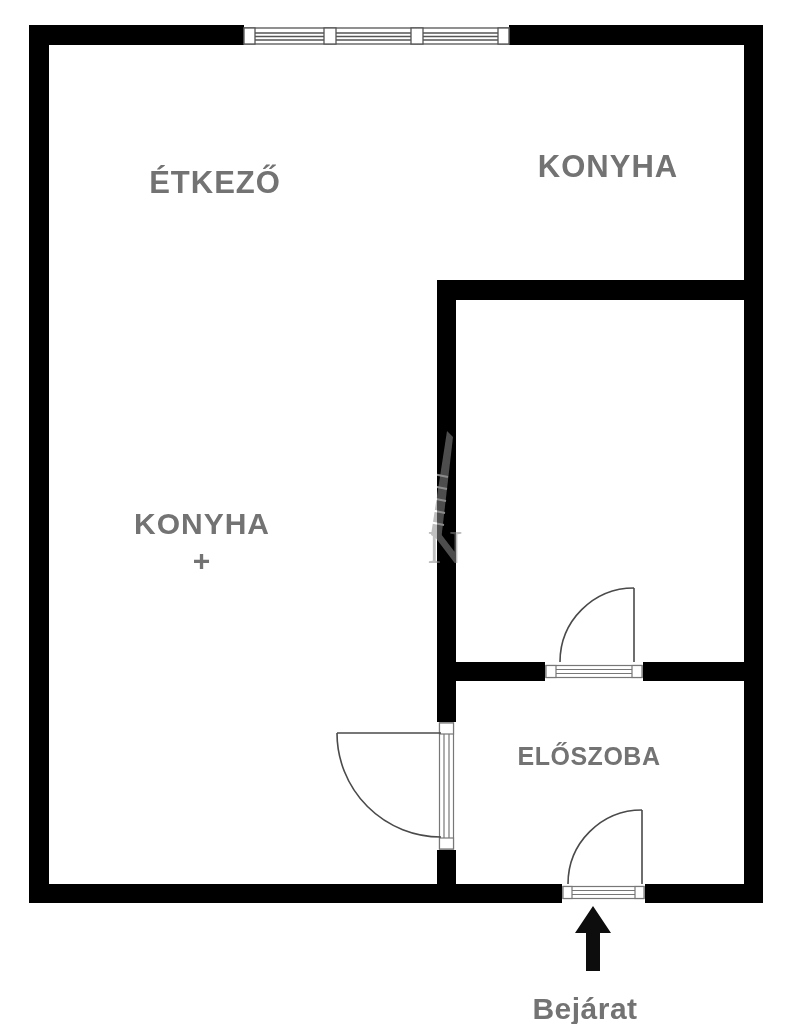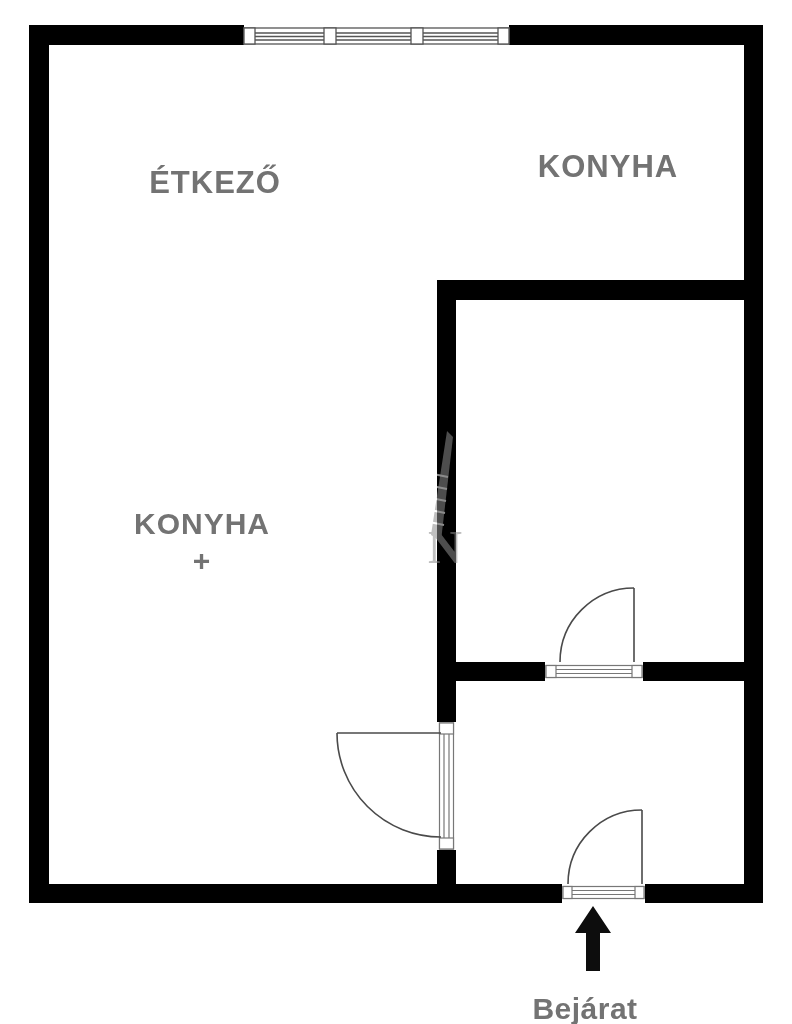--- a/index.html
+++ b/index.html
@@ -119,14 +119,15 @@
   </svg>
 
   <div class="label label-dining">ÉTKEZŐ</div>
   <div class="label label-kitchen">KONYHA</div>
 
   <div class="label label-living">
     <div>KONYHA</div>
     <div>+</div>
   </div>
 
+  <div class="label label-hallway">ELŐSZOBA</div>
   <div class="label label-entrance">Bejárat</div>
 </div>
 
 </body></html>

